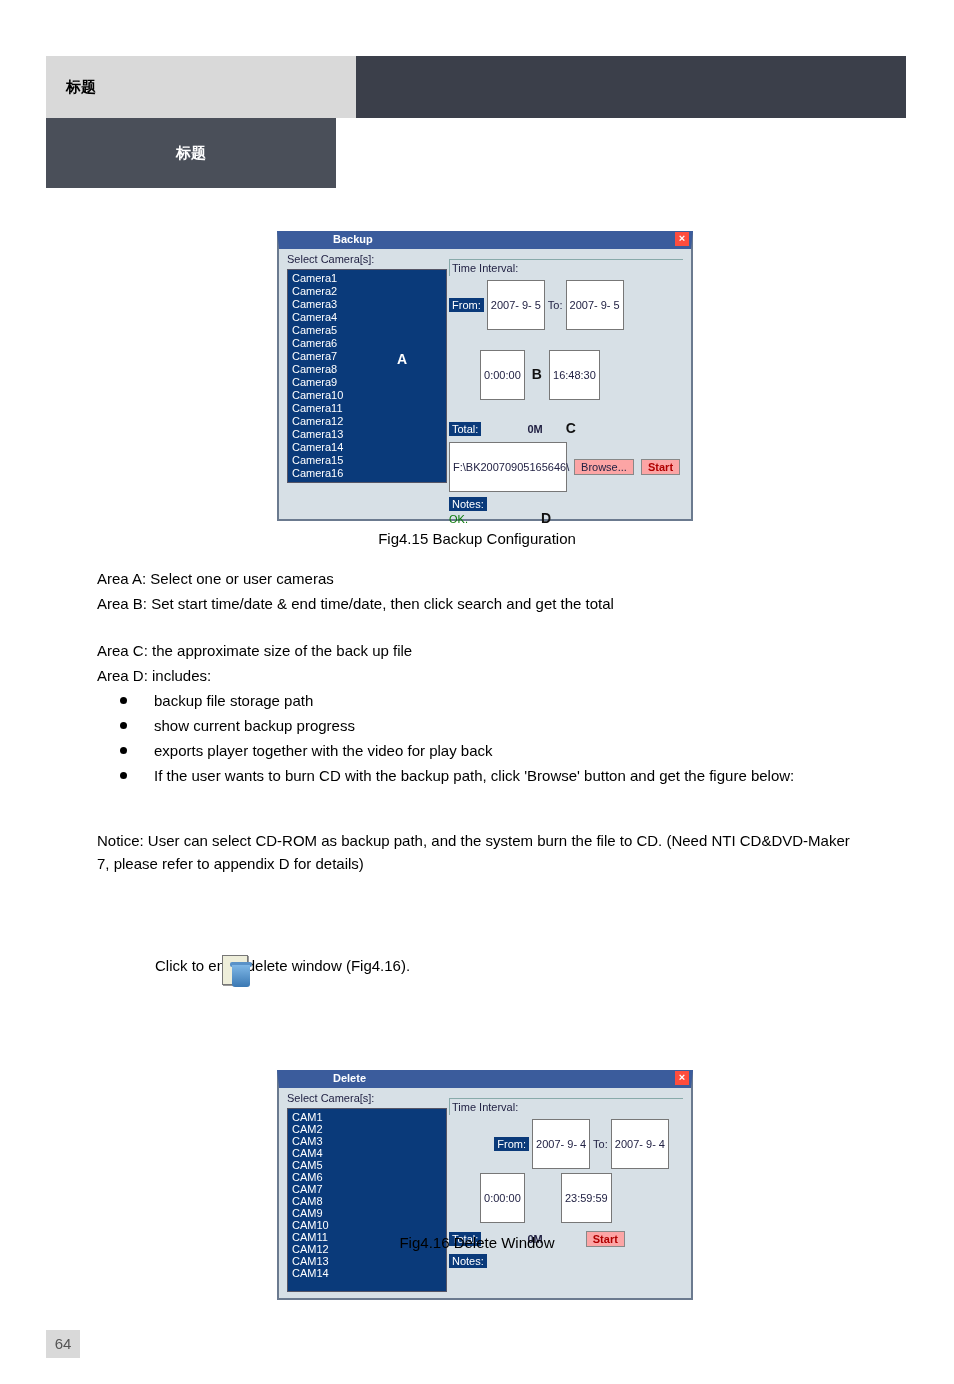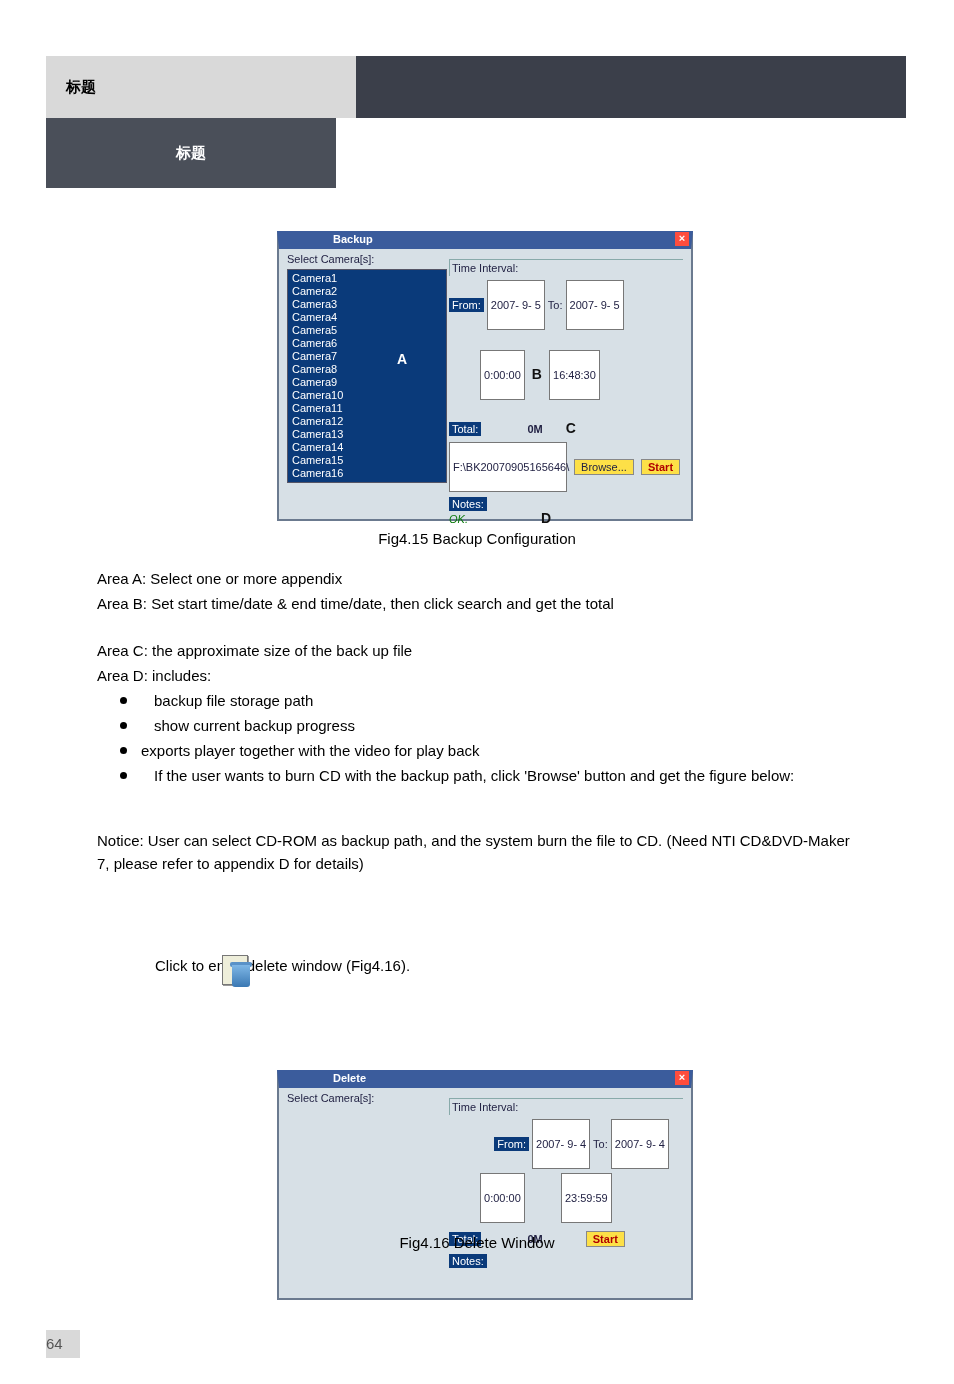--- a/index.html
+++ b/index.html
@@ -129,21 +129,21 @@
   font-size: 11px;
 }
 .mini-input {
   display: inline-block;
   background: #fff;
   border: 1px solid #777;
   padding: 18px 3px;
 }
 .mini-btn {
   display: inline-block;
-  background: #fde047;
+  background: #fca5a5;
   border: 1px solid #888;
   padding: 1px 6px;
   margin-left: 4px;
 }
 .start-btn { color: #b00000; font-weight: bold; }
 .letter-badge {
   position: absolute;
   font-weight: bold;
   color: #111;
   font-size: 14px;
@@ -168,21 +168,21 @@
   border-radius: 50%;
 }
 .page-num {
   position: absolute;
   bottom: 26px;
   left: 46px;
   width: 34px;
   height: 28px;
   background: #d9d9d9;
   color: #555;
-  text-align: left;
+  text-align: center;
   line-height: 28px;
   font-size: 15px;
 }
 .delete-icon {
   position: absolute;
   left: 222px;
   top: 955px;
   width: 28px;
   height: 32px;
 }
@@ -266,60 +266,76 @@
       <b>0M</b>
       <span class="letter-badge" style="position:static;margin-left:20px;">C</span>
     </div>
     <div style="margin:6px 0;">
       <span class="mini-input" style="width:110px;">F:\BK20070905165646\</span>
       <span class="mini-btn">Browse...</span>
       <span class="mini-btn start-btn">Start</span>
     </div>
     <div style="margin:6px 0;">
       <span style="color:#fff;background:#0a3a7a;padding:1px 3px;">Notes:</span><br>
-      <span style="color:#0a7a0a;font-style:italic;">OK.</span>
+      <span style="color:#0a7a0a;">OK.</span>
       <span class="letter-badge" style="position:static;margin-left:70px;">D</span>
     </div>
   </div>
   <div class="letter-badge" style="top:102px;left:118px;color:#fff;">A</div>
 </div>
 
 <div class="figure-caption" style="top:530px;">Fig4.15 Backup Configuration</div>
 
-<div class="body-text" style="top:568px;">Area A: Select one or more appendix</div>
+<div class="body-text" style="top:568px;">Area A: Select one or user cameras</div>
 <div class="body-text" style="top:593px;">Area B: Set start time/date &amp; end time/date, then click search and get the total</div>
 <div class="body-text" style="top:640px;">Area C: the approximate size of the back up file</div>
 <div class="body-text" style="top:665px;">Area D: includes:</div>
 
 <div class="bullet-dot" style="top:697px;"></div>
 <div class="body-text" style="top:690px;left:154px;width:700px;">backup file storage path</div>
 <div class="bullet-dot" style="top:722px;"></div>
 <div class="body-text" style="top:715px;left:154px;width:700px;">show current backup progress</div>
 <div class="bullet-dot" style="top:747px;"></div>
-<div class="body-text" style="top:740px;left:141px;width:700px;">exports player together with the video for play back</div>
+<div class="body-text" style="top:740px;left:154px;width:700px;">exports player together with the video for play back</div>
 <div class="bullet-dot" style="top:772px;"></div>
 <div class="body-text" style="top:765px;left:154px;width:700px;">If the user wants to burn CD with the backup path, click 'Browse' button and get the figure below:</div>
 
 <div class="body-text" style="top:830px;">
   <span>Notice:</span>
   <span>User can select CD-ROM as backup path, and the system burn the file to CD. (Need NTI CD&amp;DVD-Maker 7, please refer to appendix D for details)</span>
 </div>
 
 <div class="body-text" style="top:955px;left:155px;">Click           to enter delete window (Fig4.16).</div>
 
 <div class="delete-icon">
   <div class="sheet"></div>
   <div class="lid"></div>
   <div class="bin"></div>
 </div>
 
 <div class="screenshot-box b">
   <div class="title-x">Delete</div>
   <div class="close-x">×</div>
   <div class="select-label-b">Select Camera[s]:</div>
+  <div class="camera-list-b">
+    <div>CAM1</div>
+    <div>CAM2</div>
+    <div>CAM3</div>
+    <div>CAM4</div>
+    <div>CAM5</div>
+    <div>CAM6</div>
+    <div>CAM7</div>
+    <div>CAM8</div>
+    <div>CAM9</div>
+    <div>CAM10</div>
+    <div>CAM11</div>
+    <div>CAM12</div>
+    <div>CAM13</div>
+    <div>CAM14</div>
+  </div>
   <div class="panel-right">
     <div style="border-top:1px solid #8aa;border-left:1px solid #8aa;padding:2px;">Time Interval:</div>
     <div style="margin:4px 14px;text-align:right;">
       <span style="color:#fff;background:#0a3a7a;padding:1px 3px;">From:</span>
       <span class="mini-input">2007- 9- 4</span>
       <span>To:</span>
       <span class="mini-input">2007- 9- 4</span>
     </div>
     <div style="margin:4px 0;">
       <span style="display:inline-block;width:28px;"></span>

